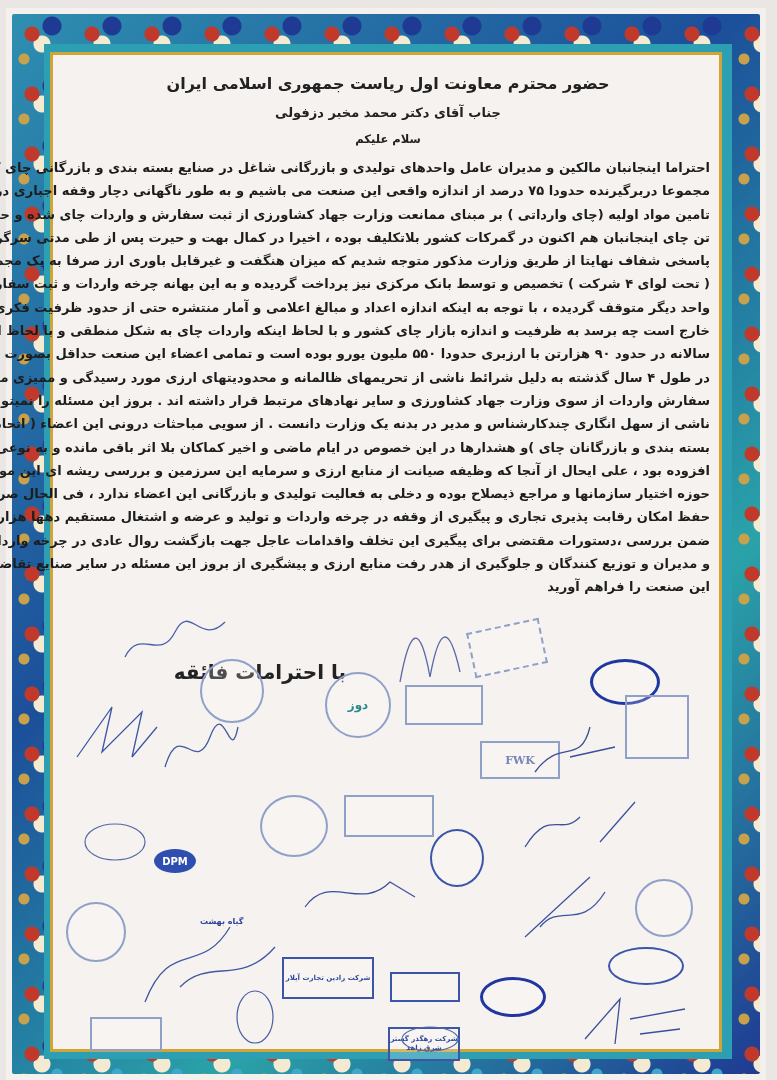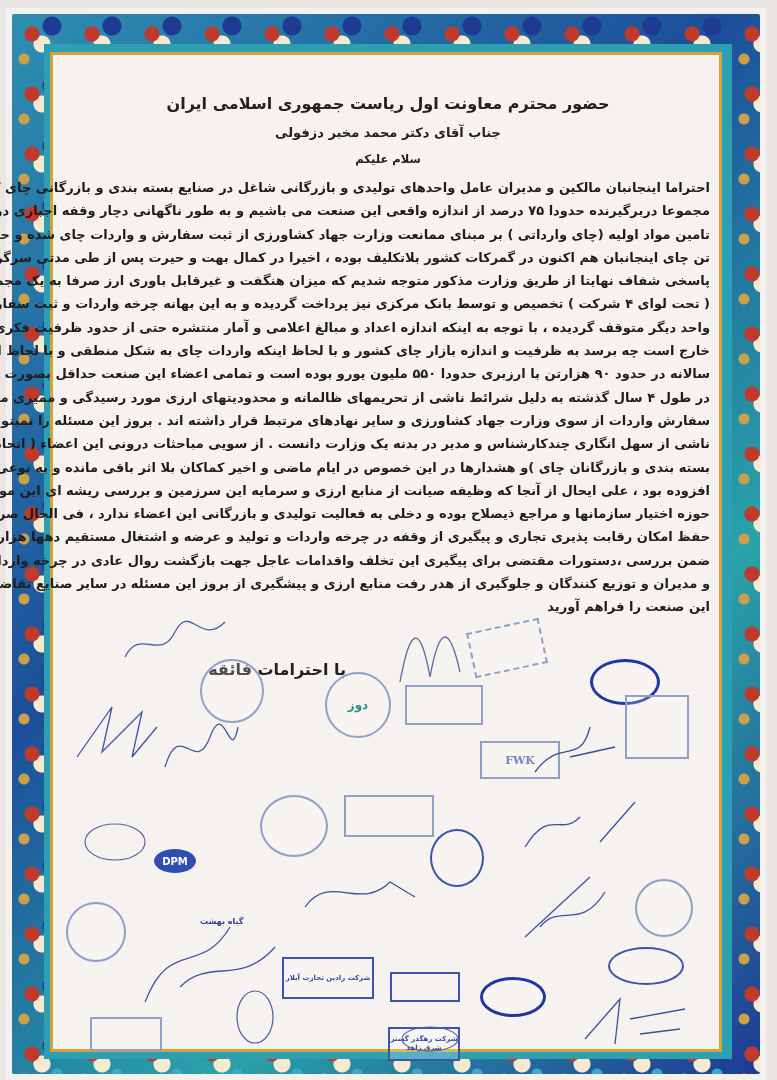--- a/index.html
+++ b/index.html
@@ -32,36 +32,36 @@
       background: #f6f2ef;
       border: 3px solid #d1a437;
       box-sizing: border-box;
     }
     .page {
       position: absolute; left: 60px; top: 62px; width: 656px; height: 985px;
       direction: rtl;
       color: #222;
     }
     .heading {
-      text-align: center; font-weight: bold; font-size: 16px; margin: 32px 0 0 0;
+      text-align: center; font-weight: bold; font-size: 16px; margin: 12px 0 0 0;
     }
     .subheading {
       text-align: center; font-weight: bold; font-size: 13px; margin: 12px 0 0 0;
     }
     .greeting {
       text-align: center; font-weight: bold; font-size: 11.5px; margin: 12px 0 10px 0;
     }
     .body-line {
       font-size: 13px; font-weight: bold; line-height: 23.3px;
       white-space: nowrap; text-align: justify; text-align-last: justify;
       padding: 0 6px; color: #1d1d1d;
     }
     .body-line.last { text-align-last: right; }
     .closing {
-      position: absolute; right: 370px; top: 598px; font-weight: bold; font-size: 16px;
+      position: absolute; right: 370px; top: 598px; font-weight: bold; font-size: 20px;
     }
     .sig-area { position: absolute; left: 0; top: 555px; width: 656px; height: 430px; direction: ltr; }
     .stamp {
       position: absolute; border: 2px solid #3b56a8; color: #2e4a9e;
       font-size: 7px; font-weight: bold; text-align: center; direction: rtl;
       display: flex; align-items: center; justify-content: center; line-height: 9px;
       background: rgba(255,255,255,0.2);
     }
     .stamp.round { border-radius: 50%; }
     .stamp.faint { border-color: #8fa0c9; color: #7688b8; }

